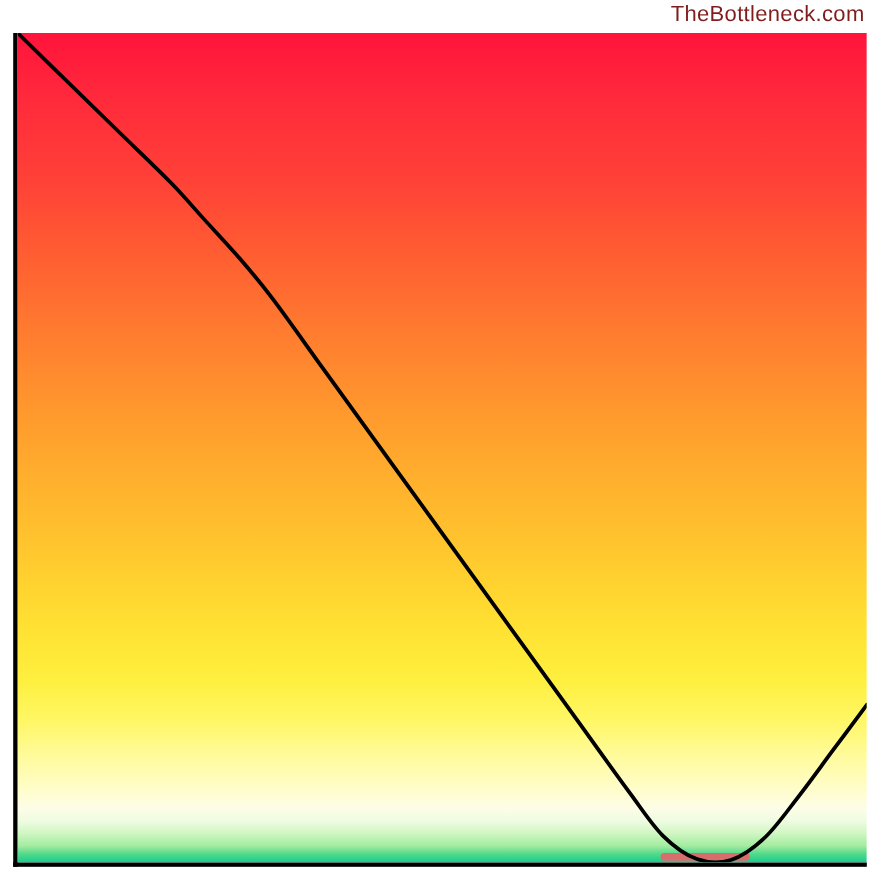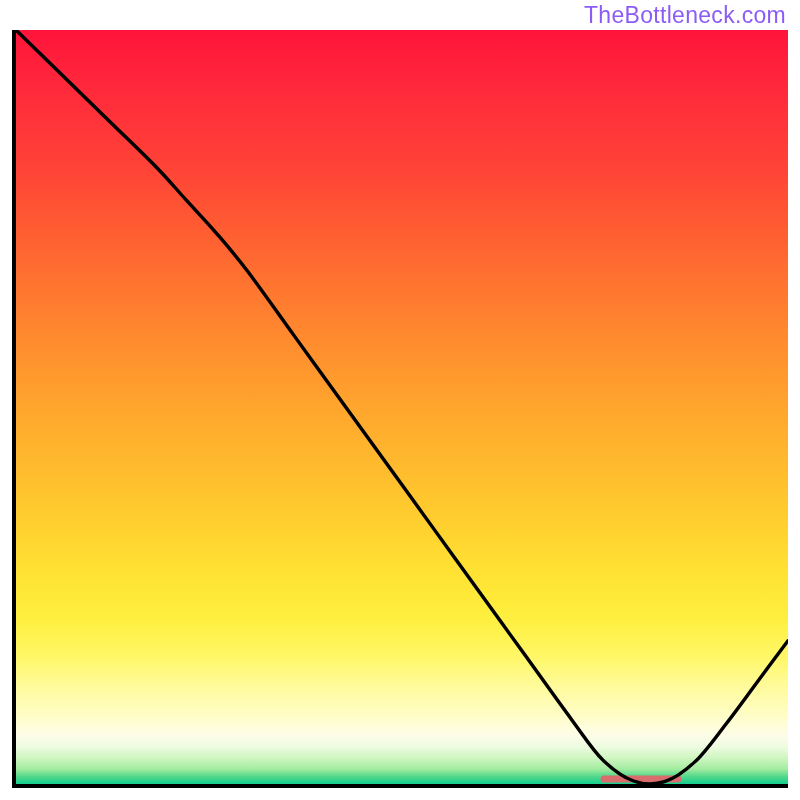--- a/index.html
+++ b/index.html
@@ -71,22 +71,22 @@
     position: absolute;
     height: 7px;
     background: #d96d6e;
     border-radius: 4px;
     transform: translate(-50%, -50%);
   }
   .attribution {
     position: absolute;
     top: 2px;
     right: 14px;
-    color: #8b5cf6;
-    font-size: 23px;
+    color: #7f1d1d;
+    font-size: 20px;
     letter-spacing: 0.3px;
   }
 </style>
 </head>
 <body>
 
 <div class="attribution">TheBottleneck.com</div>
 
 <div class="frame">
   <div class="plot-area">

